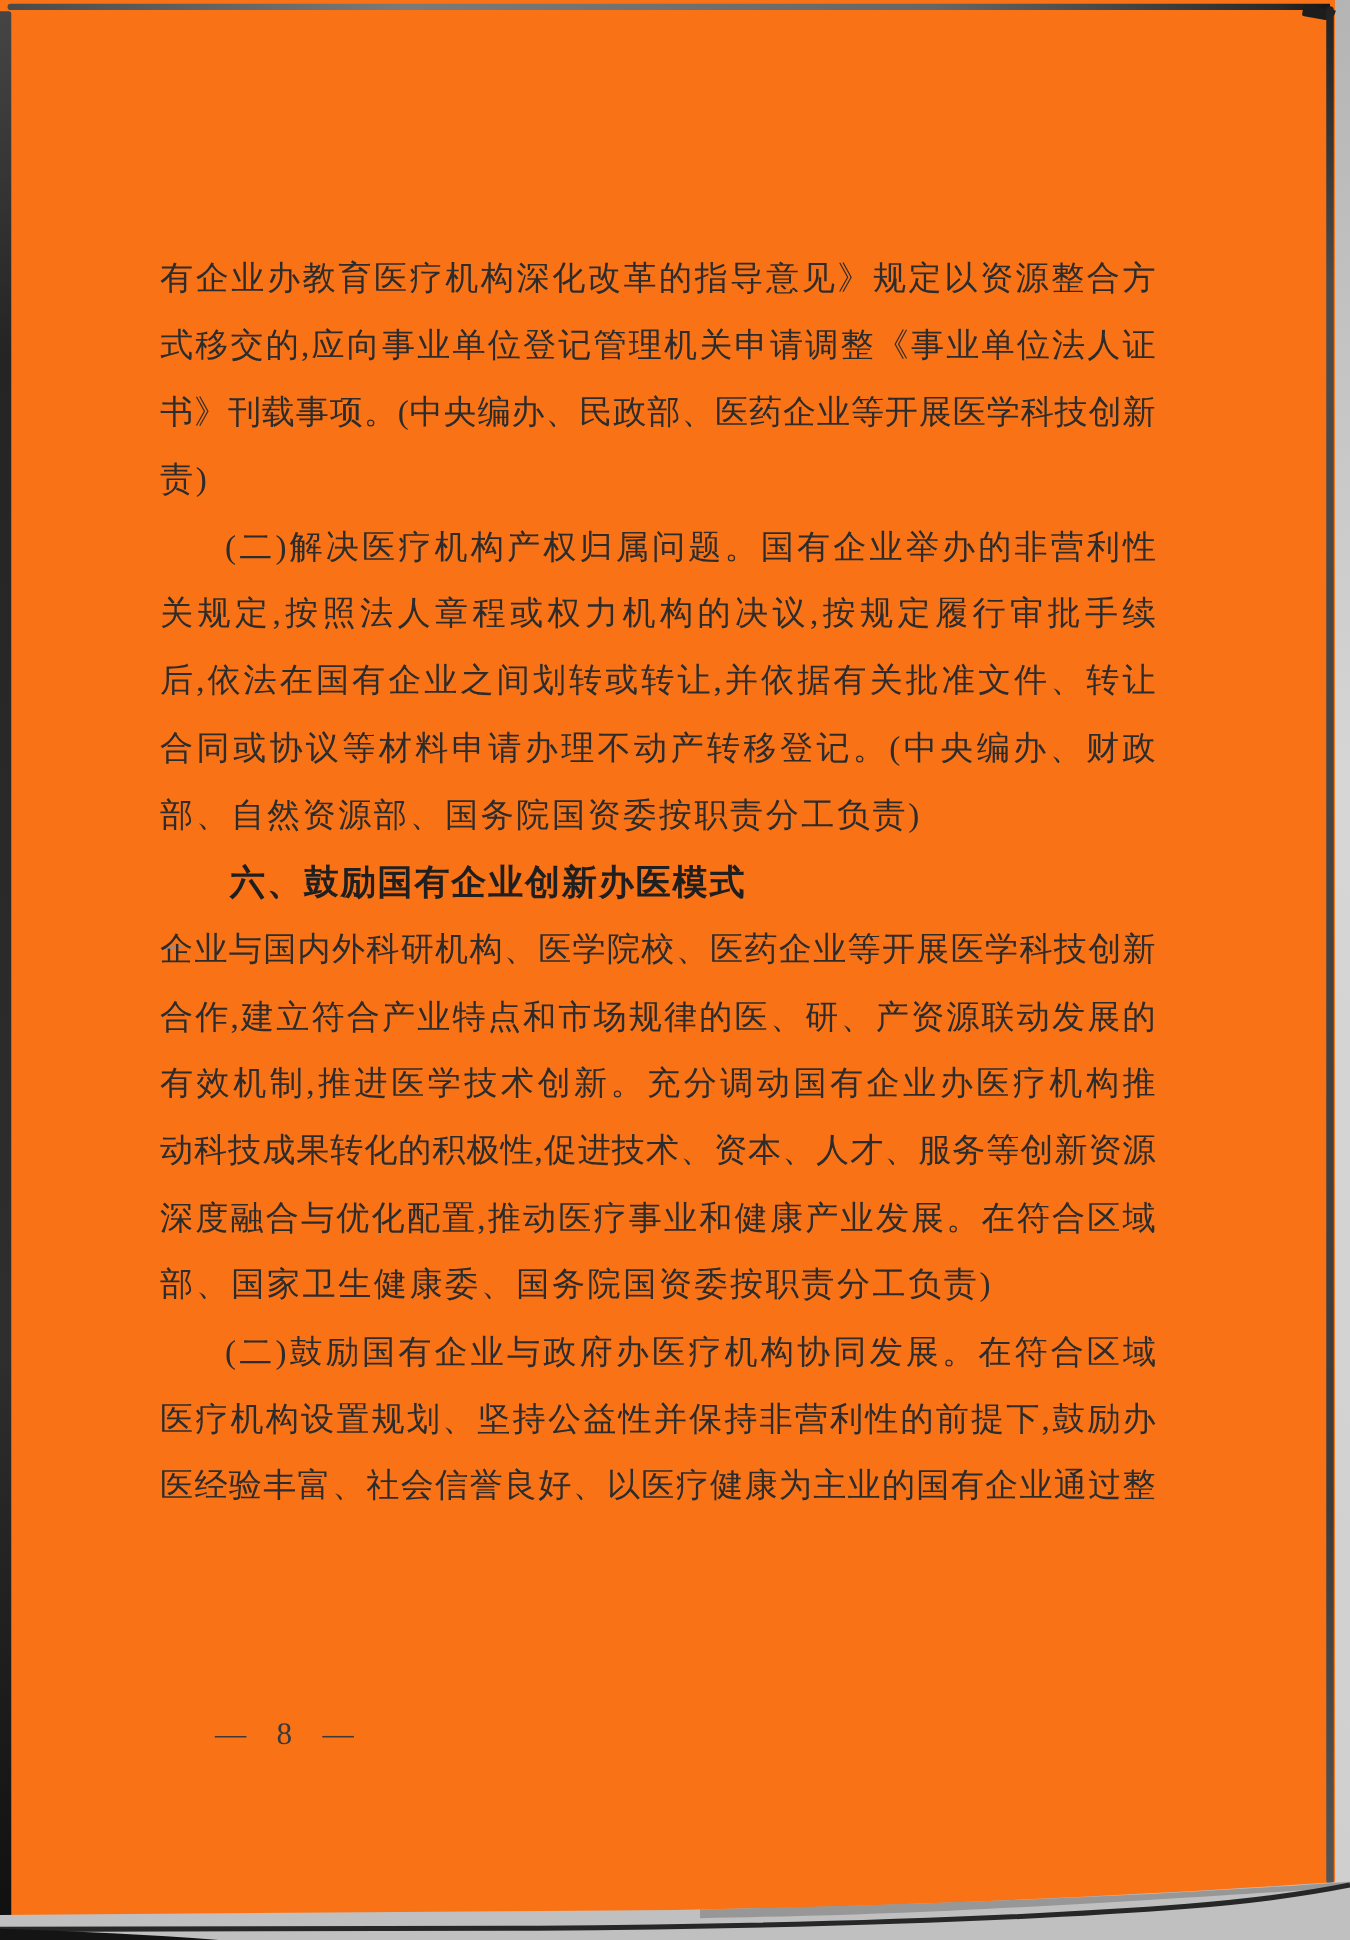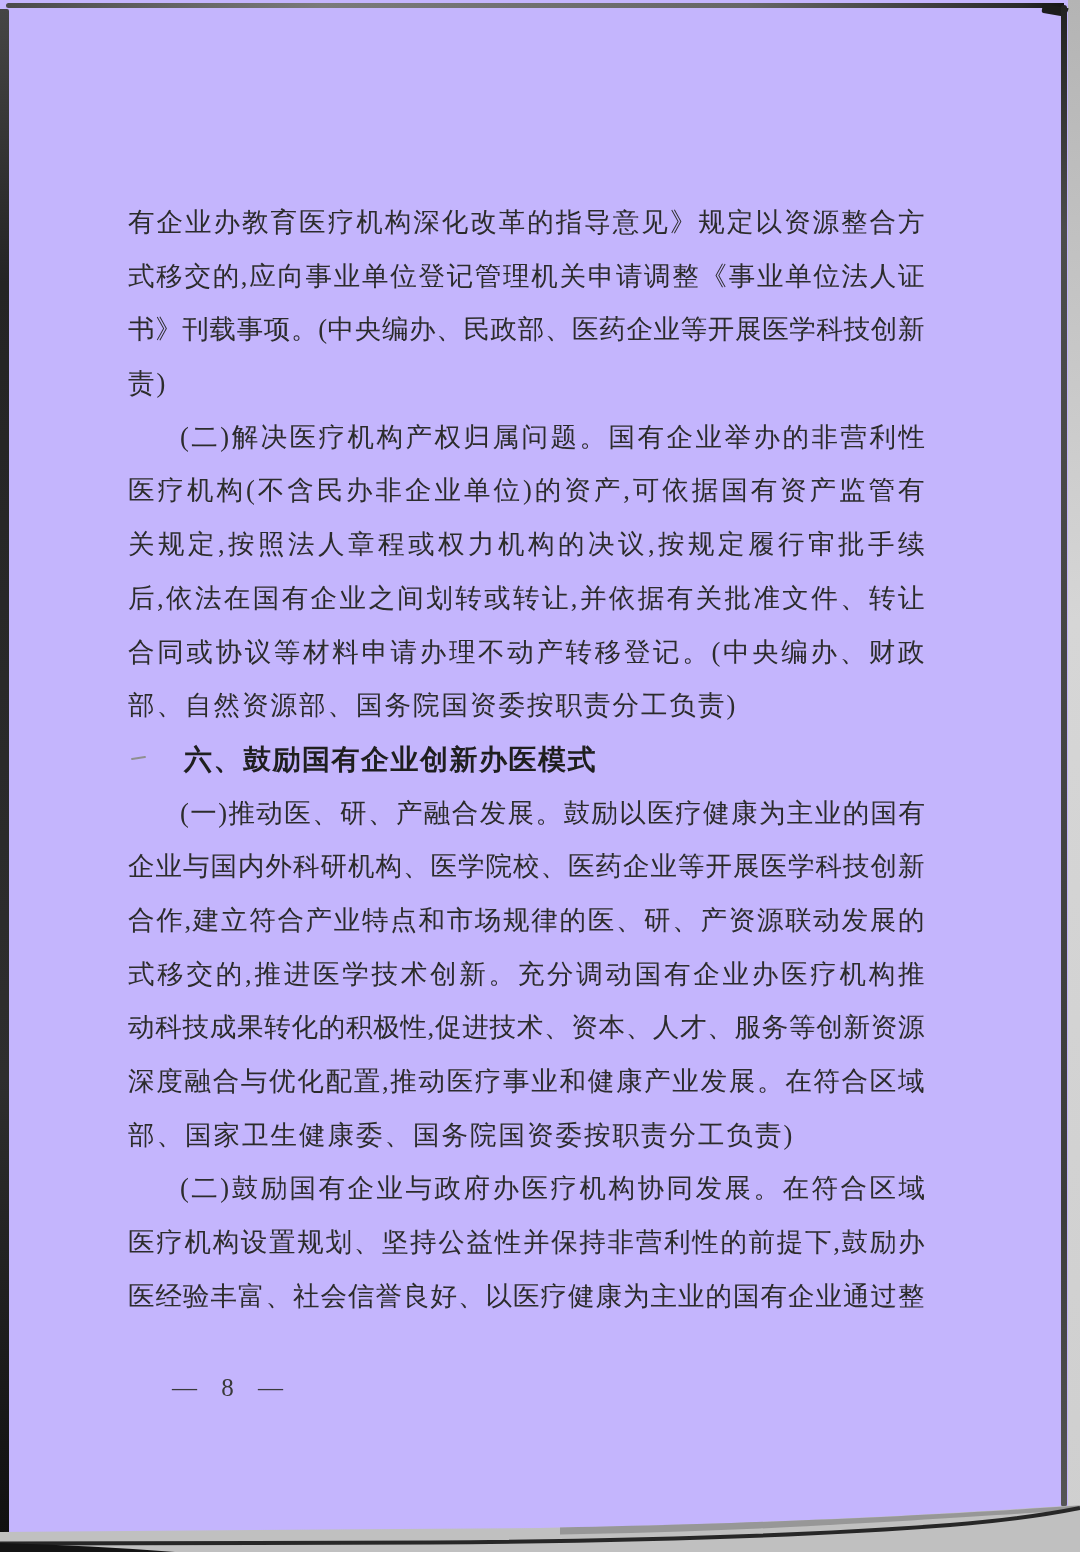--- a/index.html
+++ b/index.html
@@ -1,18 +1,18 @@
 <!DOCTYPE html>
 <html><head>
 <meta charset="utf-8">
 <style>
   html,body{margin:0;padding:0;background:#e8e8e8;}
   #screen{
     position:relative;width:1080px;height:1552px;overflow:hidden;
-    background:#c4b5fd;
+    background:#f97316;
     font-family:"Liberation Serif","DejaVu Serif",serif;
   }
   
   .scan-top-line{
     position:absolute;left:6px;top:3px;width:1058px;height:5px;
     background:linear-gradient(90deg,#4a4a4a,#7a7a7a 30%,#666 70%,#2a2a2a 96%,#161616);
     border-radius:3px 0 0 3px;
   }
   .corner-blob{
     position:absolute;left:1042px;top:6px;width:26px;height:9px;
@@ -80,30 +80,28 @@
   </svg>
 
   <div class="pencil-dash"></div>
 
   <div class="text-block">
       <div class="line full">有企业办教育医疗机构深化改革的指导意见》规定以资源整合方</div>
       <div class="line full">式移交的,应向事业单位登记管理机关申请调整《事业单位法人证</div>
       <div class="line full">书》刊载事项。(中央编办、民政部、医药企业等开展医学科技创新</div>
       <div class="line short">责)</div>
       <div class="line full-indent">(二)解决医疗机构产权归属问题。国有企业举办的非营利性</div>
-      <div class="line full">医疗机构(不含民办非企业单位)的资产,可依据国有资产监管有</div>
       <div class="line full">关规定,按照法人章程或权力机构的决议,按规定履行审批手续</div>
       <div class="line full">后,依法在国有企业之间划转或转让,并依据有关批准文件、转让</div>
       <div class="line full">合同或协议等材料申请办理不动产转移登记。(中央编办、财政</div>
       <div class="line short">部、自然资源部、国务院国资委按职责分工负责)</div>
       <div class="line heading">六、鼓励国有企业创新办医模式</div>
-      <div class="line full-indent">(一)推动医、研、产融合发展。鼓励以医疗健康为主业的国有</div>
       <div class="line full">企业与国内外科研机构、医学院校、医药企业等开展医学科技创新</div>
       <div class="line full">合作,建立符合产业特点和市场规律的医、研、产资源联动发展的</div>
-      <div class="line full">式移交的,推进医学技术创新。充分调动国有企业办医疗机构推</div>
+      <div class="line full">有效机制,推进医学技术创新。充分调动国有企业办医疗机构推</div>
       <div class="line full">动科技成果转化的积极性,促进技术、资本、人才、服务等创新资源</div>
       <div class="line full">深度融合与优化配置,推动医疗事业和健康产业发展。在符合区域</div>
       <div class="line short">部、国家卫生健康委、国务院国资委按职责分工负责)</div>
       <div class="line full-indent">(二)鼓励国有企业与政府办医疗机构协同发展。在符合区域</div>
       <div class="line full">医疗机构设置规划、坚持公益性并保持非营利性的前提下,鼓励办</div>
       <div class="line full">医经验丰富、社会信誉良好、以医疗健康为主业的国有企业通过整</div>
     </div>
 
   <div class="page-number">— 8 —</div>
 </div>

